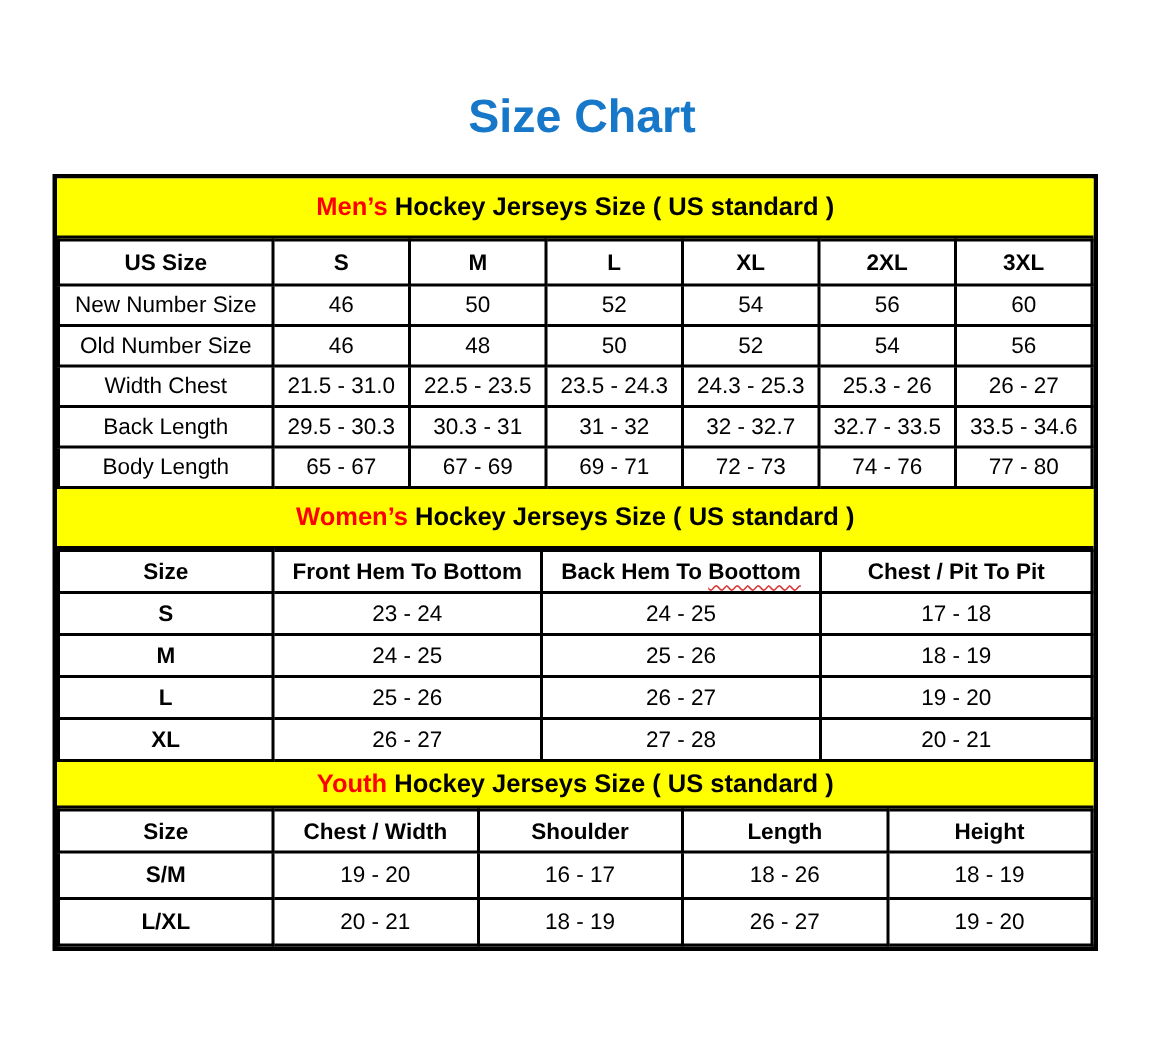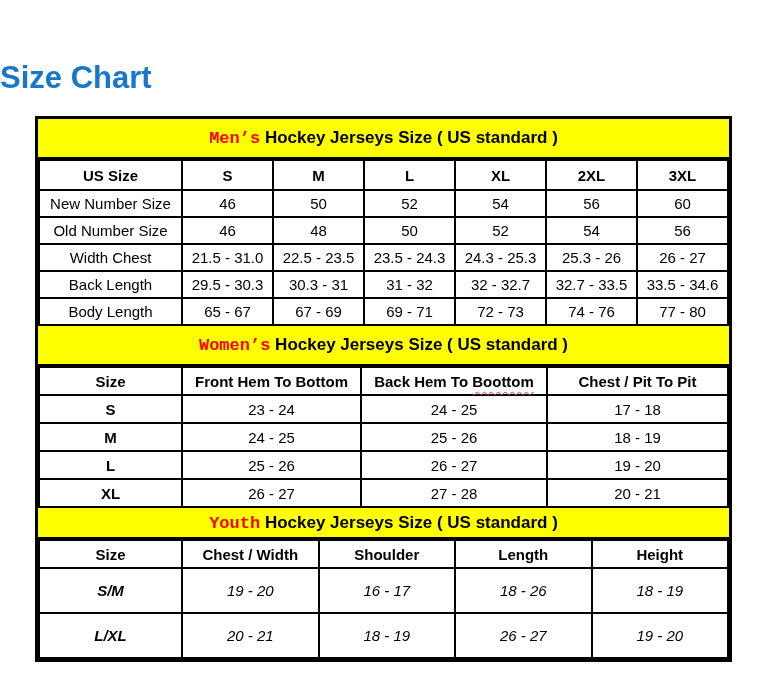--- a/index.html
+++ b/index.html
@@ -1,51 +1,51 @@
 <!DOCTYPE html>
 <html><head>
 <meta charset="utf-8">
 <style>
   html,body { margin:0; padding:0; }
   body {
     width:776px; height:692px; background:#ffffff; overflow:hidden;
     font-family:"Liberation Sans", sans-serif; color:#000;
   }
   .page-title {
-    margin:60px 0 20px 0; 
+    margin:60px 0 20px 0; text-align:center;
     font-size:31px; font-weight:bold; color:#1778c9;
   }
   .chart-block {
     margin-left:35px; width:697px; box-sizing:border-box;
     border:3px solid #000;
   }
   .band {
     background:#ffff00; border-bottom:2px solid #000;
     height:38px; line-height:38px; text-align:center;
     font-size:17px; font-weight:bold; color:#000;
   }
   .band.short { height:29px; line-height:29px; }
-  .band .hl { color:#ff0000;font-family:Liberation Mono, monospace; }
+  .band .hl { color:#ff0000; }
   table { border-collapse:collapse; table-layout:fixed; width:100%; }
   th, td {
     border:2px solid #000; padding:0; text-align:center; vertical-align:middle;
     font-size:15px; color:#000;
   }
   th { font-weight:bold; }
   td { font-weight:normal; }
   td.bold { font-weight:bold; }
   col.c-label { width:143px; }
   col.c-w1 { width:179px; }
   col.c-w2 { width:186px; }
   tr.head-row { height:30px;margin-top:48px; }
   .men-table tr.data-row { height:27px; }
   .women-table tr.head-row { height:28px; }
   .women-table tr.data-row { height:28px; }
   .youth-table tr.head-row { height:28px; }
-  .youth-table tr.data-row { height:45px;font-style:italic; }
+  .youth-table tr.data-row { height:31px; }
   .sq {
     text-decoration-line:underline; text-decoration-style:wavy;
     text-decoration-color:#d83a3a; text-decoration-thickness:1px;
     text-underline-offset:4px;
   }
 </style>
 </head>
 <body>
 
 <div>

